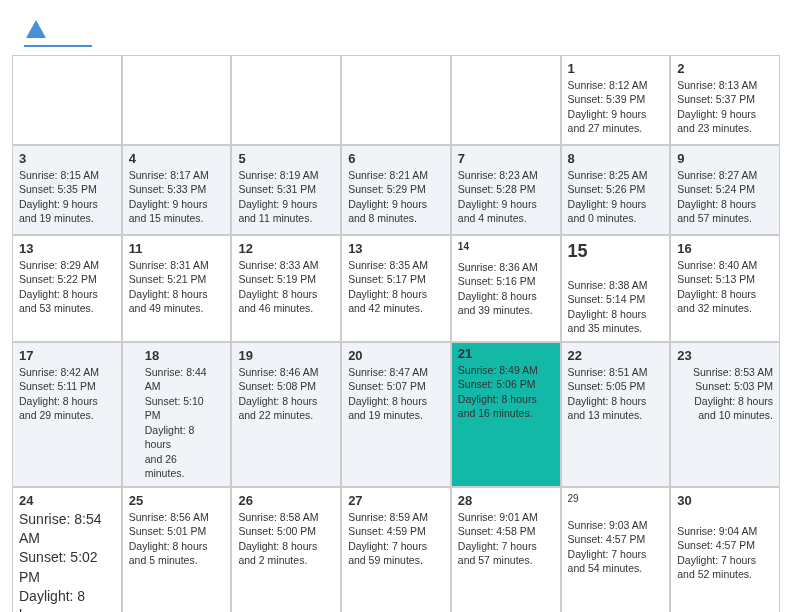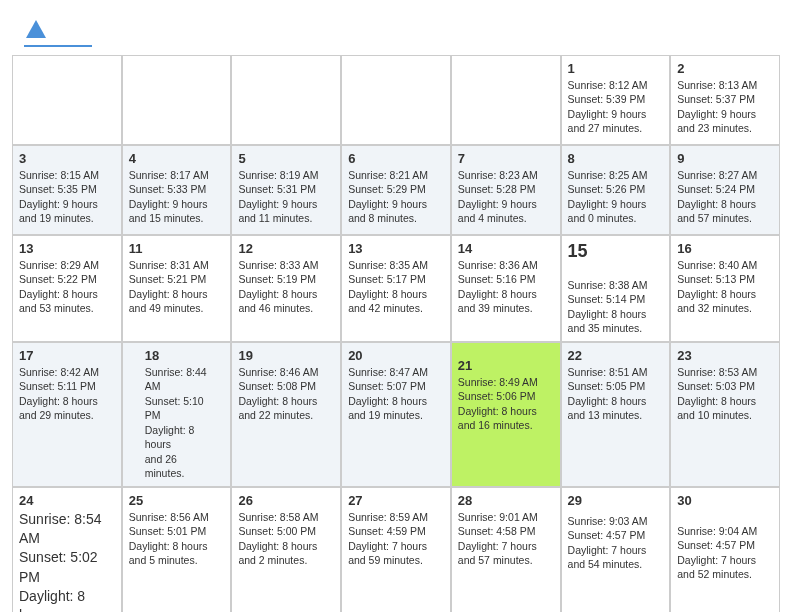--- a/index.html
+++ b/index.html
@@ -164,21 +164,21 @@
 and 46 minutes.</div>
       </div>
       <div style="border: 1px solid rgb(204, 204, 204); padding: 5px 6px; min-height: 90px; font-size: 11px; color: rgb(51, 51, 51); background: rgb(255, 255, 255); vertical-align: top;">
         <span style="font-weight: bold; font-size: 13px; display: block; margin-bottom: 2px;">13</span>
         <div style="font-size: 10.5px; line-height: 1.38; white-space: pre-line;">Sunrise: 8:35 AM
 Sunset: 5:17 PM
 Daylight: 8 hours
 and 42 minutes.</div>
       </div>
       <div style="border: 1px solid rgb(204, 204, 204); padding: 5px 6px; min-height: 90px; font-size: 11px; color: rgb(51, 51, 51); background: rgb(255, 255, 255); vertical-align: top;">
-        <span style="font-weight: bold; font-size: 13px; display: block; margin-bottom: 2px;">14</span>
+        <span style="font-weight: bold; font-size: 10px; display: block; margin-bottom: 8px;">14</span>
         <div style="font-size: 10.5px; line-height: 1.38; white-space: pre-line;">Sunrise: 8:36 AM
 Sunset: 5:16 PM
 Daylight: 8 hours
 and 39 minutes.</div>
       </div>
       <div style="border: 1px solid rgb(204, 204, 204); padding: 5px 6px; min-height: 90px; font-size: 11px; color: rgb(51, 51, 51); background: rgb(255, 255, 255); vertical-align: top;">
         <span style="font-weight: bold; font-size: 18px; display: block; margin-bottom: 16px;">15</span>
         <div style="font-size: 10.5px; line-height: 1.38; white-space: pre-line;">Sunrise: 8:38 AM
 Sunset: 5:14 PM
 Daylight: 8 hours
@@ -212,37 +212,37 @@
 Daylight: 8 hours
 and 22 minutes.</div>
       </div>
       <div style="border: 1px solid rgb(204, 204, 204); padding: 5px 6px; min-height: 90px; font-size: 11px; color: rgb(51, 51, 51); background: rgb(240, 244, 248); vertical-align: top;">
         <span style="font-weight: bold; font-size: 13px; display: block; margin-bottom: 2px;">20</span>
         <div style="font-size: 10.5px; line-height: 1.38; white-space: pre-line;">Sunrise: 8:47 AM
 Sunset: 5:07 PM
 Daylight: 8 hours
 and 19 minutes.</div>
       </div>
-      <div style="border: 1px solid rgb(204, 204, 204); padding: 15px 6px; min-height: 90px; font-size: 11px; color: rgb(51, 51, 51); background: #bef264; vertical-align: top;">
+      <div style="border: 1px solid rgb(204, 204, 204); padding: 3px 6px; min-height: 90px; font-size: 11px; color: rgb(51, 51, 51); background: #14b8a6; vertical-align: top;">
         <span style="font-weight: bold; font-size: 13px; display: block; margin-bottom: 2px;">21</span>
         <div style="font-size: 10.5px; line-height: 1.38; white-space: pre-line;">Sunrise: 8:49 AM
 Sunset: 5:06 PM
 Daylight: 8 hours
 and 16 minutes.</div>
       </div>
       <div style="border: 1px solid rgb(204, 204, 204); padding: 5px 6px; min-height: 90px; font-size: 11px; color: rgb(51, 51, 51); background: rgb(240, 244, 248); vertical-align: top;">
         <span style="font-weight: bold; font-size: 13px; display: block; margin-bottom: 2px;">22</span>
         <div style="font-size: 10.5px; line-height: 1.38; white-space: pre-line;">Sunrise: 8:51 AM
 Sunset: 5:05 PM
 Daylight: 8 hours
 and 13 minutes.</div>
       </div>
       <div style="border: 1px solid rgb(204, 204, 204); padding: 5px 6px; min-height: 90px; font-size: 11px; color: rgb(51, 51, 51); background: rgb(240, 244, 248); vertical-align: top;">
         <span style="font-weight: bold; font-size: 13px; display: block; margin-bottom: 2px;">23</span>
-        <div style="font-size: 10.5px; line-height: 1.38; white-space: pre-line;">Sunrise: 8:53 AM
+        <div style="font-size: 10.5px; line-height: 1.38; white-space: pre-line; text-align: right;">Sunrise: 8:53 AM
 Sunset: 5:03 PM
 Daylight: 8 hours
 and 10 minutes.</div>
       </div>
       <div style="border: 1px solid rgb(204, 204, 204); padding: 5px 6px; min-height: 90px; font-size: 11px; color: rgb(51, 51, 51); background: rgb(255, 255, 255); vertical-align: top;">
         <span style="font-weight: bold; font-size: 13px; display: block; margin-bottom: 2px;">24</span>
         <div style="font-size: 14px; line-height: 1.38; white-space: pre-line;">Sunrise: 8:54 AM
 Sunset: 5:02 PM
 Daylight: 8 hours
 and 7 minutes.</div>
@@ -269,21 +269,21 @@
 and 59 minutes.</div>
       </div>
       <div style="border: 1px solid rgb(204, 204, 204); padding: 5px 6px; min-height: 90px; font-size: 11px; color: rgb(51, 51, 51); background: rgb(255, 255, 255); vertical-align: top;">
         <span style="font-weight: bold; font-size: 13px; display: block; margin-bottom: 2px;">28</span>
         <div style="font-size: 10.5px; line-height: 1.38; white-space: pre-line;">Sunrise: 9:01 AM
 Sunset: 4:58 PM
 Daylight: 7 hours
 and 57 minutes.</div>
       </div>
       <div style="border: 1px solid rgb(204, 204, 204); padding: 5px 6px; min-height: 90px; font-size: 11px; color: rgb(51, 51, 51); background: rgb(255, 255, 255); vertical-align: top;">
-        <span style="font-weight: bold; font-size: 13px; display: block; margin-bottom: 6px;">29</span>
+        <span style="font-weight: normal; font-size: 10px; display: block; margin-bottom: 14px;">29</span>
         <div style="font-size: 10.5px; line-height: 1.38; white-space: pre-line;">Sunrise: 9:03 AM
 Sunset: 4:57 PM
 Daylight: 7 hours
 and 54 minutes.</div>
       </div>
       <div style="border: 1px solid rgb(204, 204, 204); padding: 5px 6px; min-height: 90px; font-size: 11px; color: rgb(51, 51, 51); background: rgb(255, 255, 255); vertical-align: top;">
         <span style="font-weight: bold; font-size: 13px; display: block; margin-bottom: 16px;">30</span>
         <div style="font-size: 10.5px; line-height: 1.38; white-space: pre-line;">Sunrise: 9:04 AM
 Sunset: 4:57 PM
 Daylight: 7 hours

